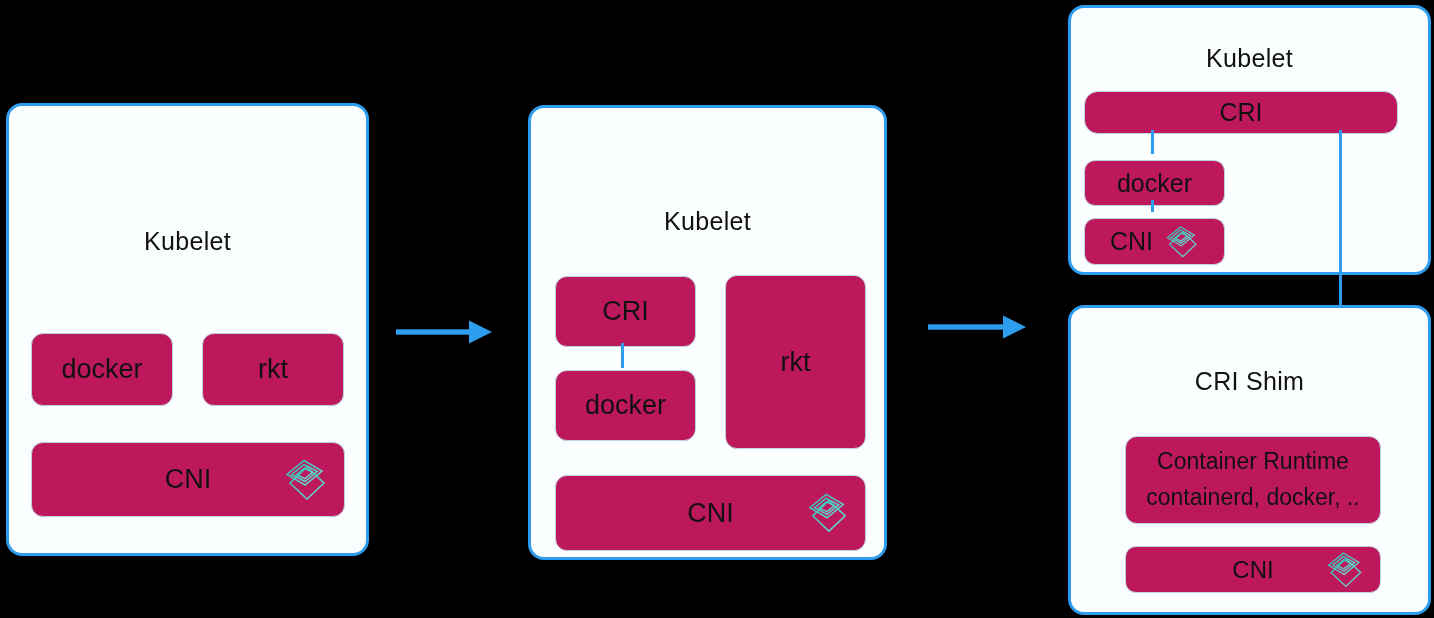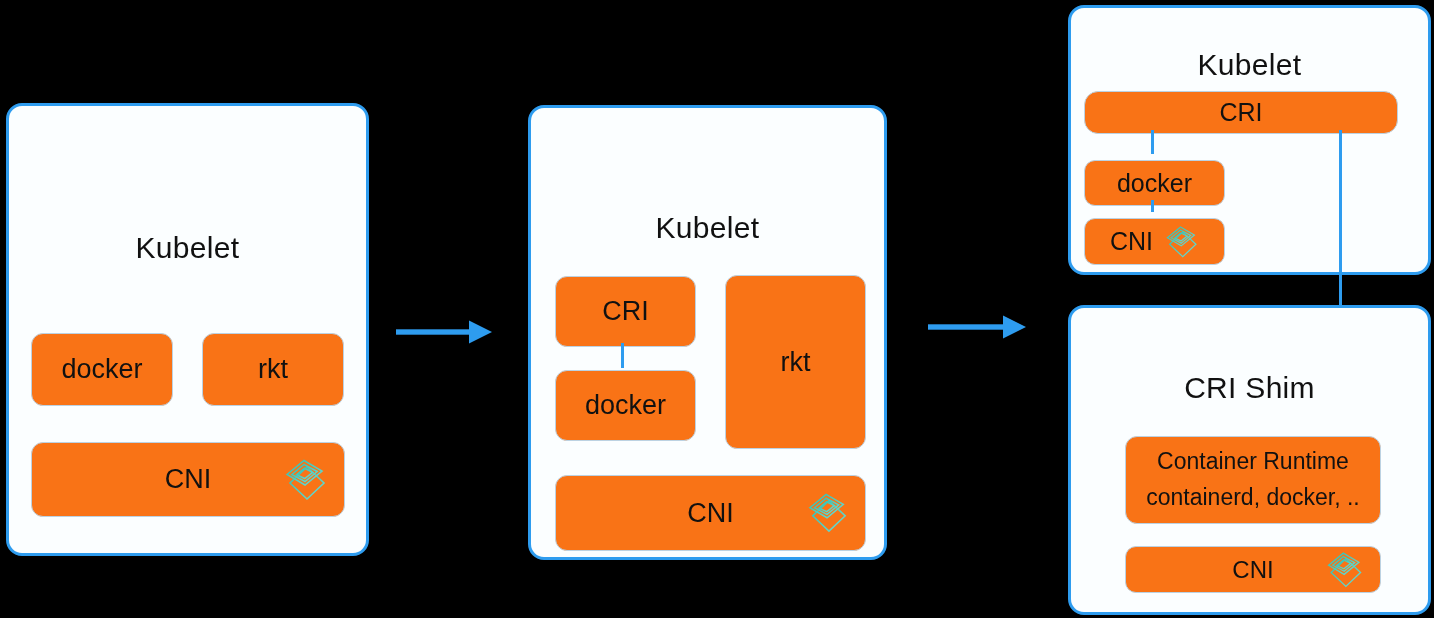--- a/index.html
+++ b/index.html
@@ -7,24 +7,24 @@
     position:relative;width:1434px;height:618px;background:#000;
     font-family:"Liberation Sans","DejaVu Sans",sans-serif;color:#111;
     overflow:hidden;
   }
   .panel{
     position:absolute;background:#FBFEFF;border:3px solid #2E9CEF;
     border-radius:16px;box-sizing:border-box;z-index:1;
   }
   .panel-title{
     position:absolute;left:0;right:0;text-align:center;
-    font-size:30px;font-weight:400;color:#111;letter-spacing:.3px;z-index:2;
+    font-size:25px;font-weight:400;color:#111;letter-spacing:.3px;z-index:2;
   }
   .node{
-    position:absolute;background:#f97316;border:1.5px solid #BCD2E2;
+    position:absolute;background:#be185d;border:1.5px solid #BCD2E2;
     border-radius:12px;box-sizing:border-box;display:flex;align-items:center;
     justify-content:center;font-size:27px;color:#111;z-index:2;
   }
   .node.sm{font-size:25px;border-radius:11px;}
   .node.runtime{flex-direction:column;font-size:23px;line-height:1.55;border-radius:12px;}
   .icon-right{position:absolute;right:16px;top:50%;transform:translateY(-50%);}
   .icon-inline{margin-left:12px;flex:0 0 auto;}
   .vline{position:absolute;width:3px;background:#2E9CEF;z-index:3;}
   .arrow{position:absolute;z-index:2;}
   .hidden-defs{position:absolute;width:0;height:0;overflow:hidden;}

